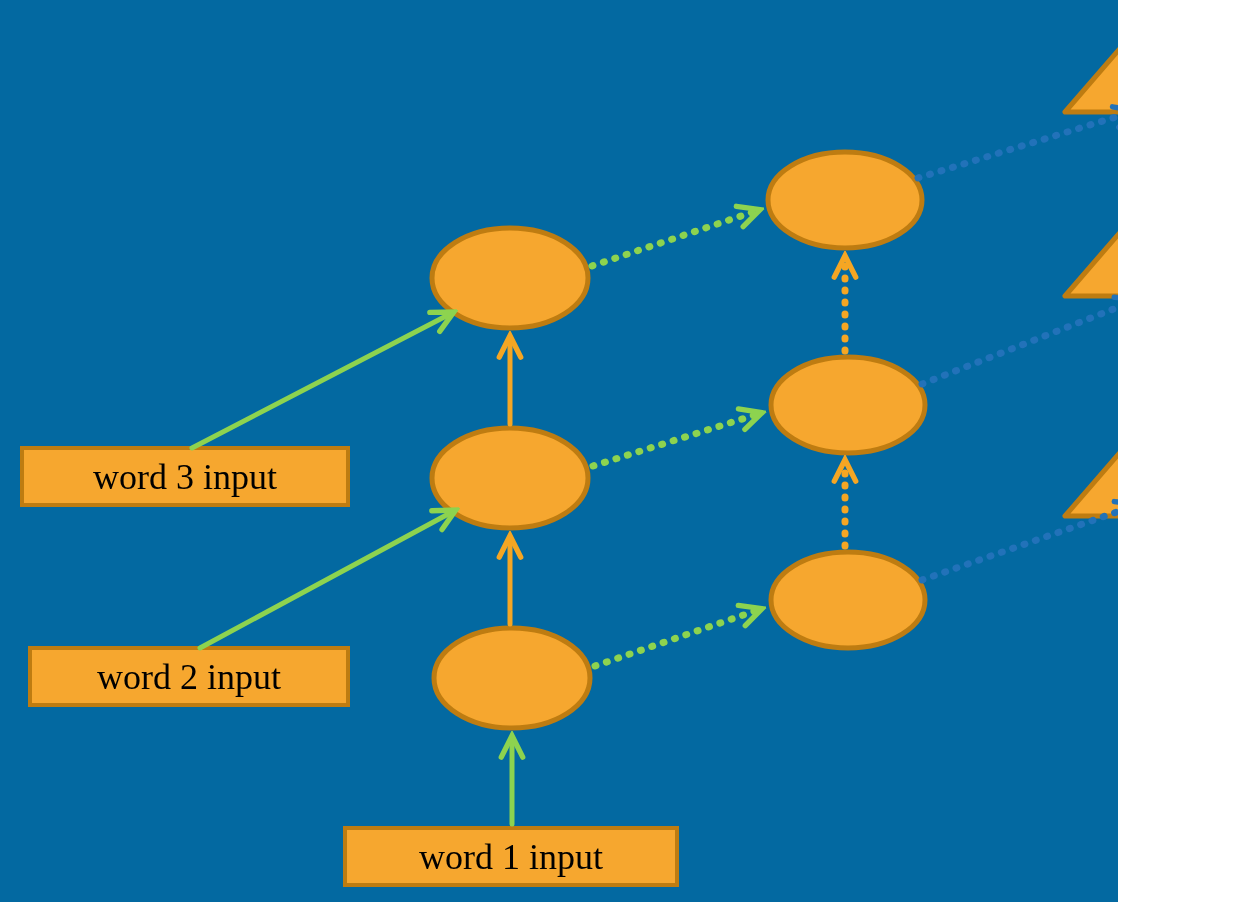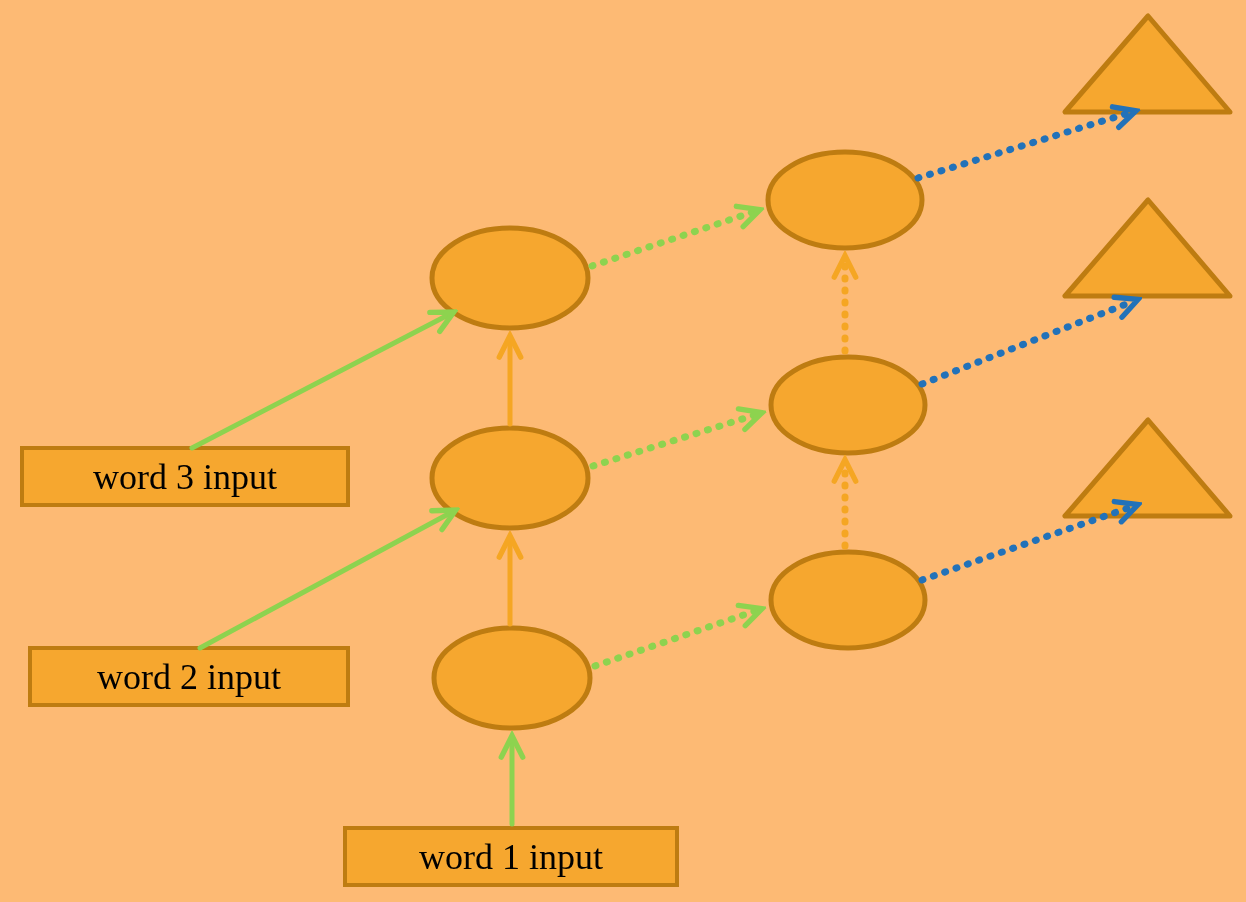--- a/index.html
+++ b/index.html
@@ -2,23 +2,23 @@
 <html style="--node-fill: #F6A72F; --node-stroke: #BE7C11; --green-arrow: #8DD34F; --orange-arrow: #F5A623; --blue-arrow: #2272B9; --label-text: #000000;"><head>
 <meta charset="utf-8">
 <style>
   html, body {
     margin: 0;
     padding: 0;
     background: #ffffff;
     font-family: "Liberation Serif", serif;
   }
   .stage {
-    width: 1246px;
+    width: 1118px;
     height: 902px;
-    background: #fdba74;
+    background: #0369a1;
     position: relative;
     overflow: hidden;
   }
   svg { display: block; }
 
   .node {
     fill: var(--node-fill, #F6A72F);
     stroke: var(--node-stroke, #BE7C11);
     stroke-width: 5;
   }

